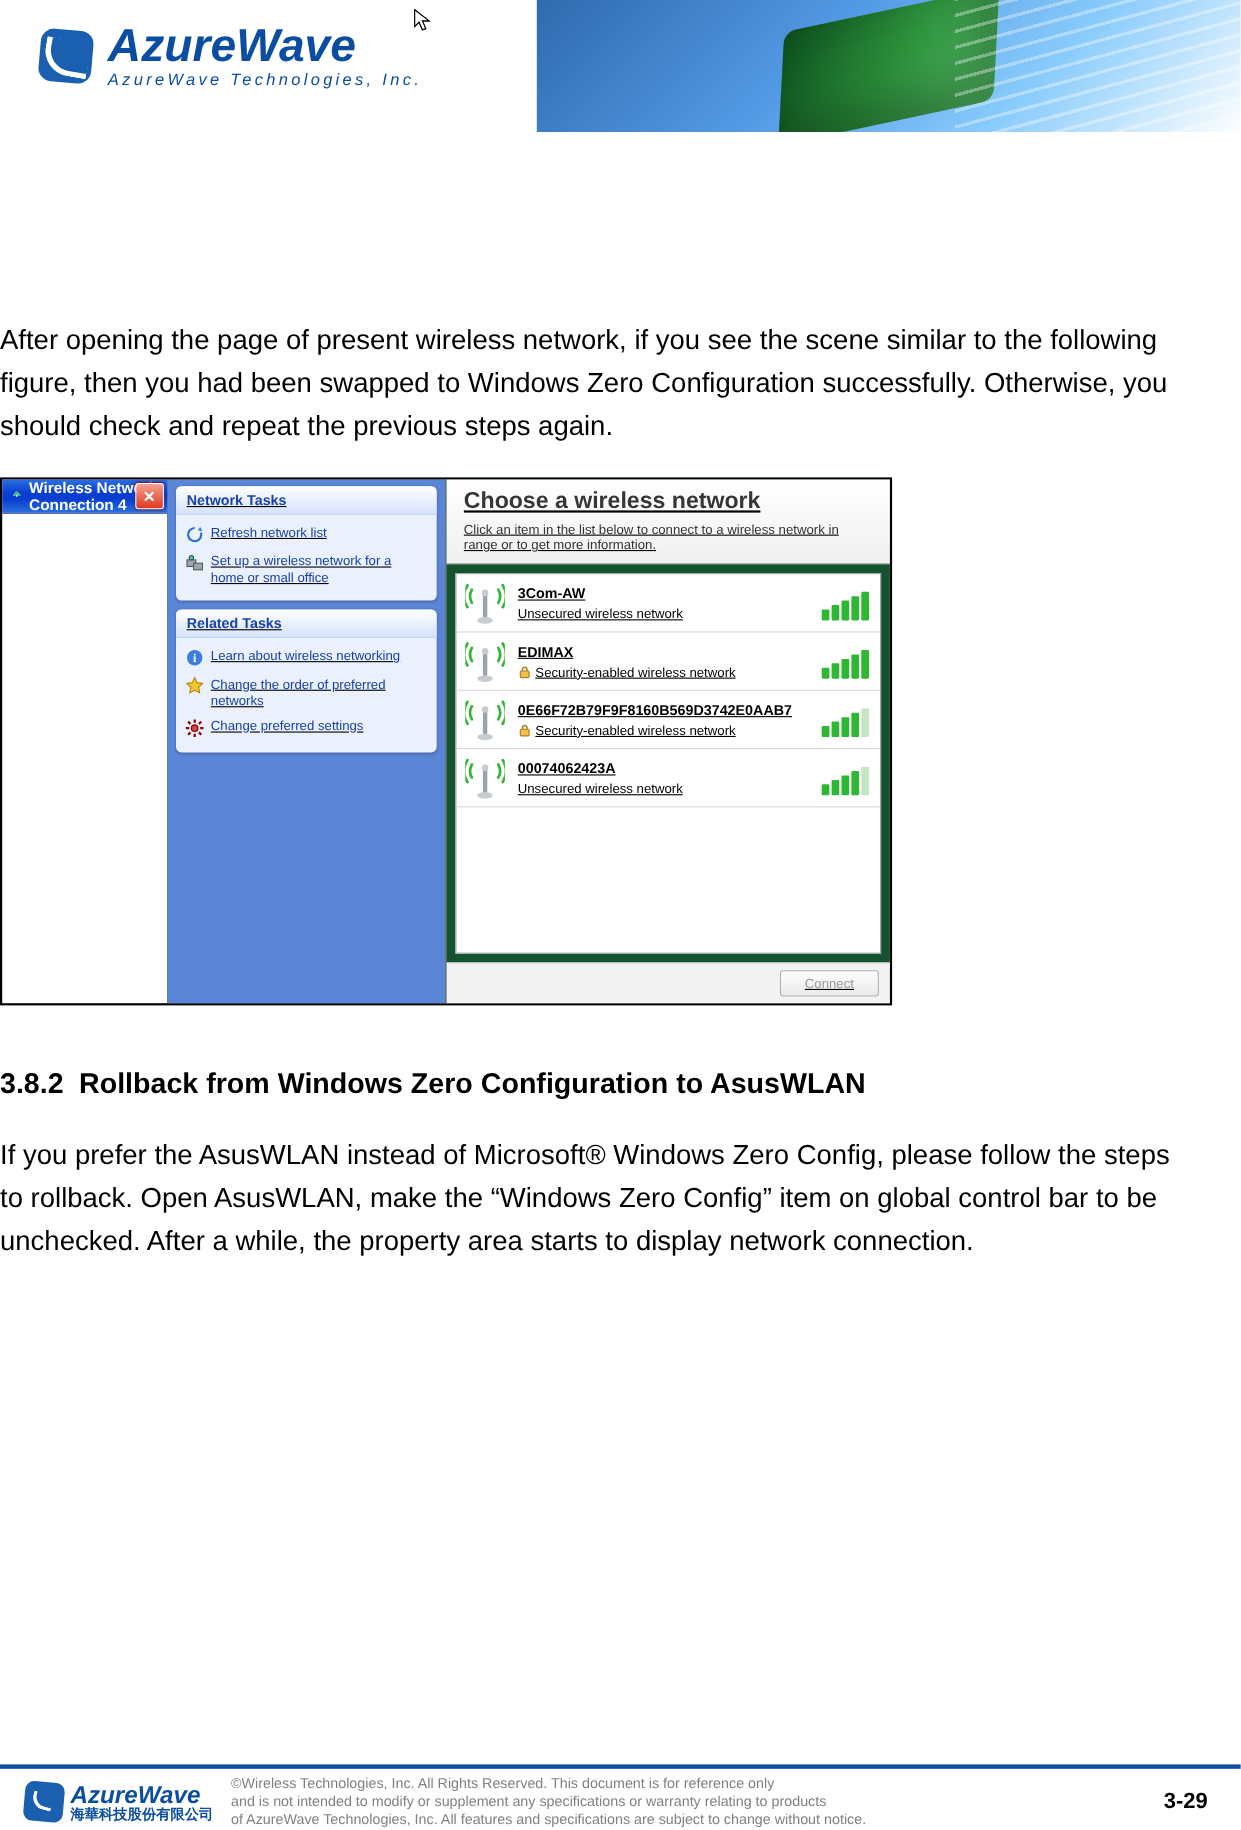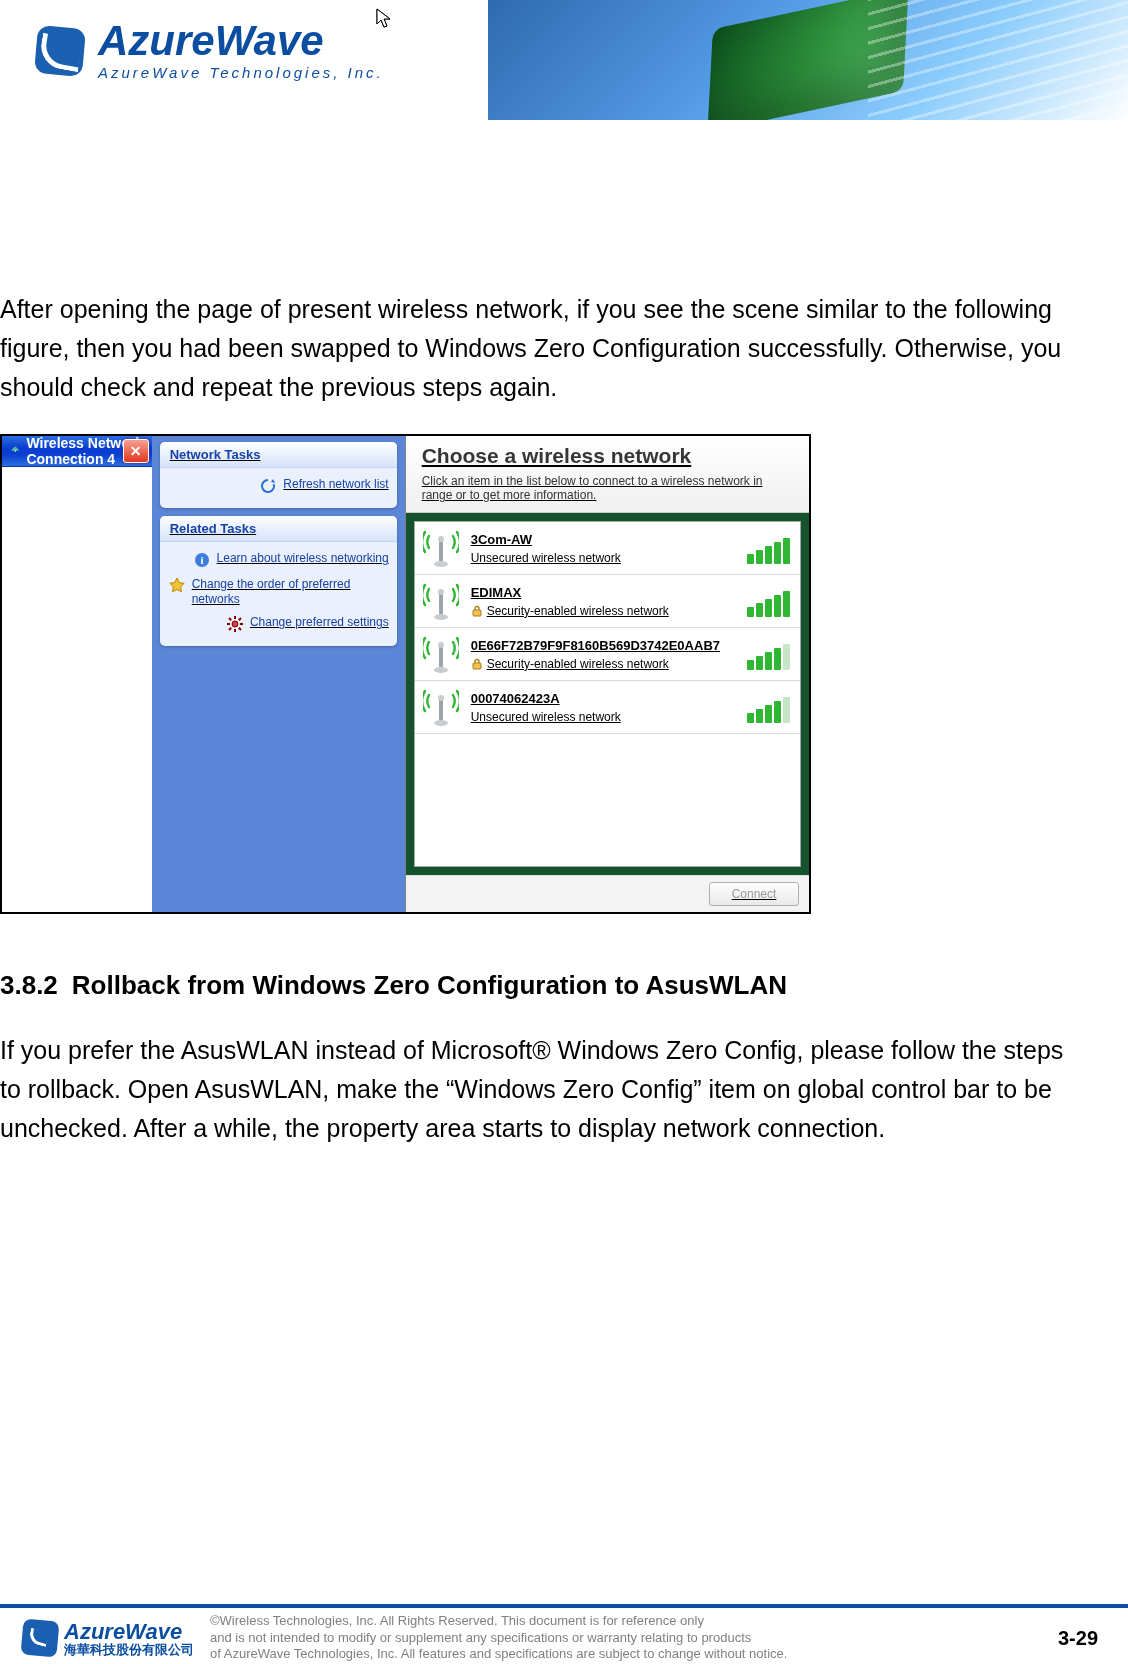--- a/index.html
+++ b/index.html
@@ -31,21 +31,21 @@
   .title-bar{height:30px;background:linear-gradient(#2a6fe0,#0a3ed0 40%,#0a3ed0 60%,#2a6fe0);color:#fff;display:flex;align-items:center;padding:0 4px 0 8px;font-size:14px;position:relative;border-bottom:1px solid #0734ab;}
   .tb-icon{display:inline-block;width:18px;height:14px;margin-right:6px;}
   .tb-icon svg{display:block;}
   .close-btn{position:absolute;right:3px;top:3px;width:24px;height:22px;background:linear-gradient(#f6a191,#e1371d);border:1px solid #fff;border-radius:3px;color:#fff;display:flex;align-items:center;justify-content:center;font-weight:700;font-size:14px;box-shadow:0 0 2px #800;}
   .xp-body{flex:1;display:flex;background:#14532d;text-decoration:underline;}
   
   .side{width:237px;background:#5b85d6;display:flex;flex-direction:column;padding:6px 8px 8px;gap:8px;}
   .panel{background:#eaf0fc;border-radius:5px;overflow:hidden;box-shadow:0 1px 3px rgba(0,0,0,.25);}
   .panel-head{background:linear-gradient(#fff,#d5e2fa);color:#1842a8;font-weight:700;font-size:13px;padding:5px 10px;border-bottom:1px solid #c3d4f4;}
   .panel-body{padding:6px 6px 8px;}
-  .side-item{display:flex;align-items:flex-start;gap:6px;color:#1842a8;font-size:12px;padding:3px 2px 5px;cursor:default;justify-content:flex-end;}
+  .side-item{display:flex;align-items:flex-start;gap:6px;color:#1842a8;font-size:12px;padding:3px 2px 5px;cursor:default;}
   .side-item .ico{width:18px;height:18px;flex:none;display:flex;align-items:center;justify-content:center;}
   .side-item .txt{line-height:1.25;}
   
   .main{flex:1;display:flex;flex-direction:column;border-left:1px solid #818181;}
   .main-top{background:linear-gradient(#fff,#f0f0f0);border-bottom:1px solid #c9c9c9;padding:8px 16px 10px;}
   .main-top h1{margin:0 0 6px;font-size:21px;font-weight:700;color:#363636;}
   .main-top p{margin:0;font-size:12px;color:#333;}
   .nets{flex:1;background:#fff;border:1px solid #a4a4a4;margin:8px;overflow:hidden;}
   .net{display:flex;align-items:stretch;border-bottom:1px solid #d8d8d8;padding:6px 10px 6px 6px;gap:10px;}
   .net .ant{width:40px;display:flex;align-items:center;justify-content:center;}
@@ -125,20 +125,30 @@
               <div class="panel-body" id="p1">
                   <div class="side-item">
                     <span class="ico">
                       <svg width="18" height="18" viewBox="0 0 18 18">
                         <path d="M9 3a6 6 0 1 0 5.7 4.1" fill="none" stroke="#2d6fd2" stroke-width="2"></path>
                         <path d="M14 2l2 4-4-1z" fill="#2d6fd2"></path>
                       </svg>
                     </span>
                     <span class="txt">Refresh network list</span>
                   </div>
+                  <div class="side-item">
+                    <span class="ico">
+                      <svg width="18" height="18" viewBox="0 0 18 18">
+                        <rect x="2" y="6" width="8" height="6" fill="#9aa" stroke="#556"></rect>
+                        <rect x="8" y="9" width="8" height="6" fill="#9aa" stroke="#556"></rect>
+                        <circle cx="6" cy="4" r="2" fill="#5c8" stroke="#356"></circle>
+                      </svg>
+                    </span>
+                    <span class="txt">Set up a wireless network for a home or small office</span>
+                  </div>
                 </div>
             </div>
             <div class="panel">
               <div class="panel-head">Related Tasks</div>
               <div class="panel-body" id="p2">
                   <div class="side-item">
                     <span class="ico">
                       <svg width="18" height="18" viewBox="0 0 18 18">
                         <circle cx="9" cy="9" r="7" fill="#3d7de0"></circle>
                         <text x="9" y="13" text-anchor="middle" font-size="11" font-weight="700" fill="#fff" font-family="Georgia">i</text>

